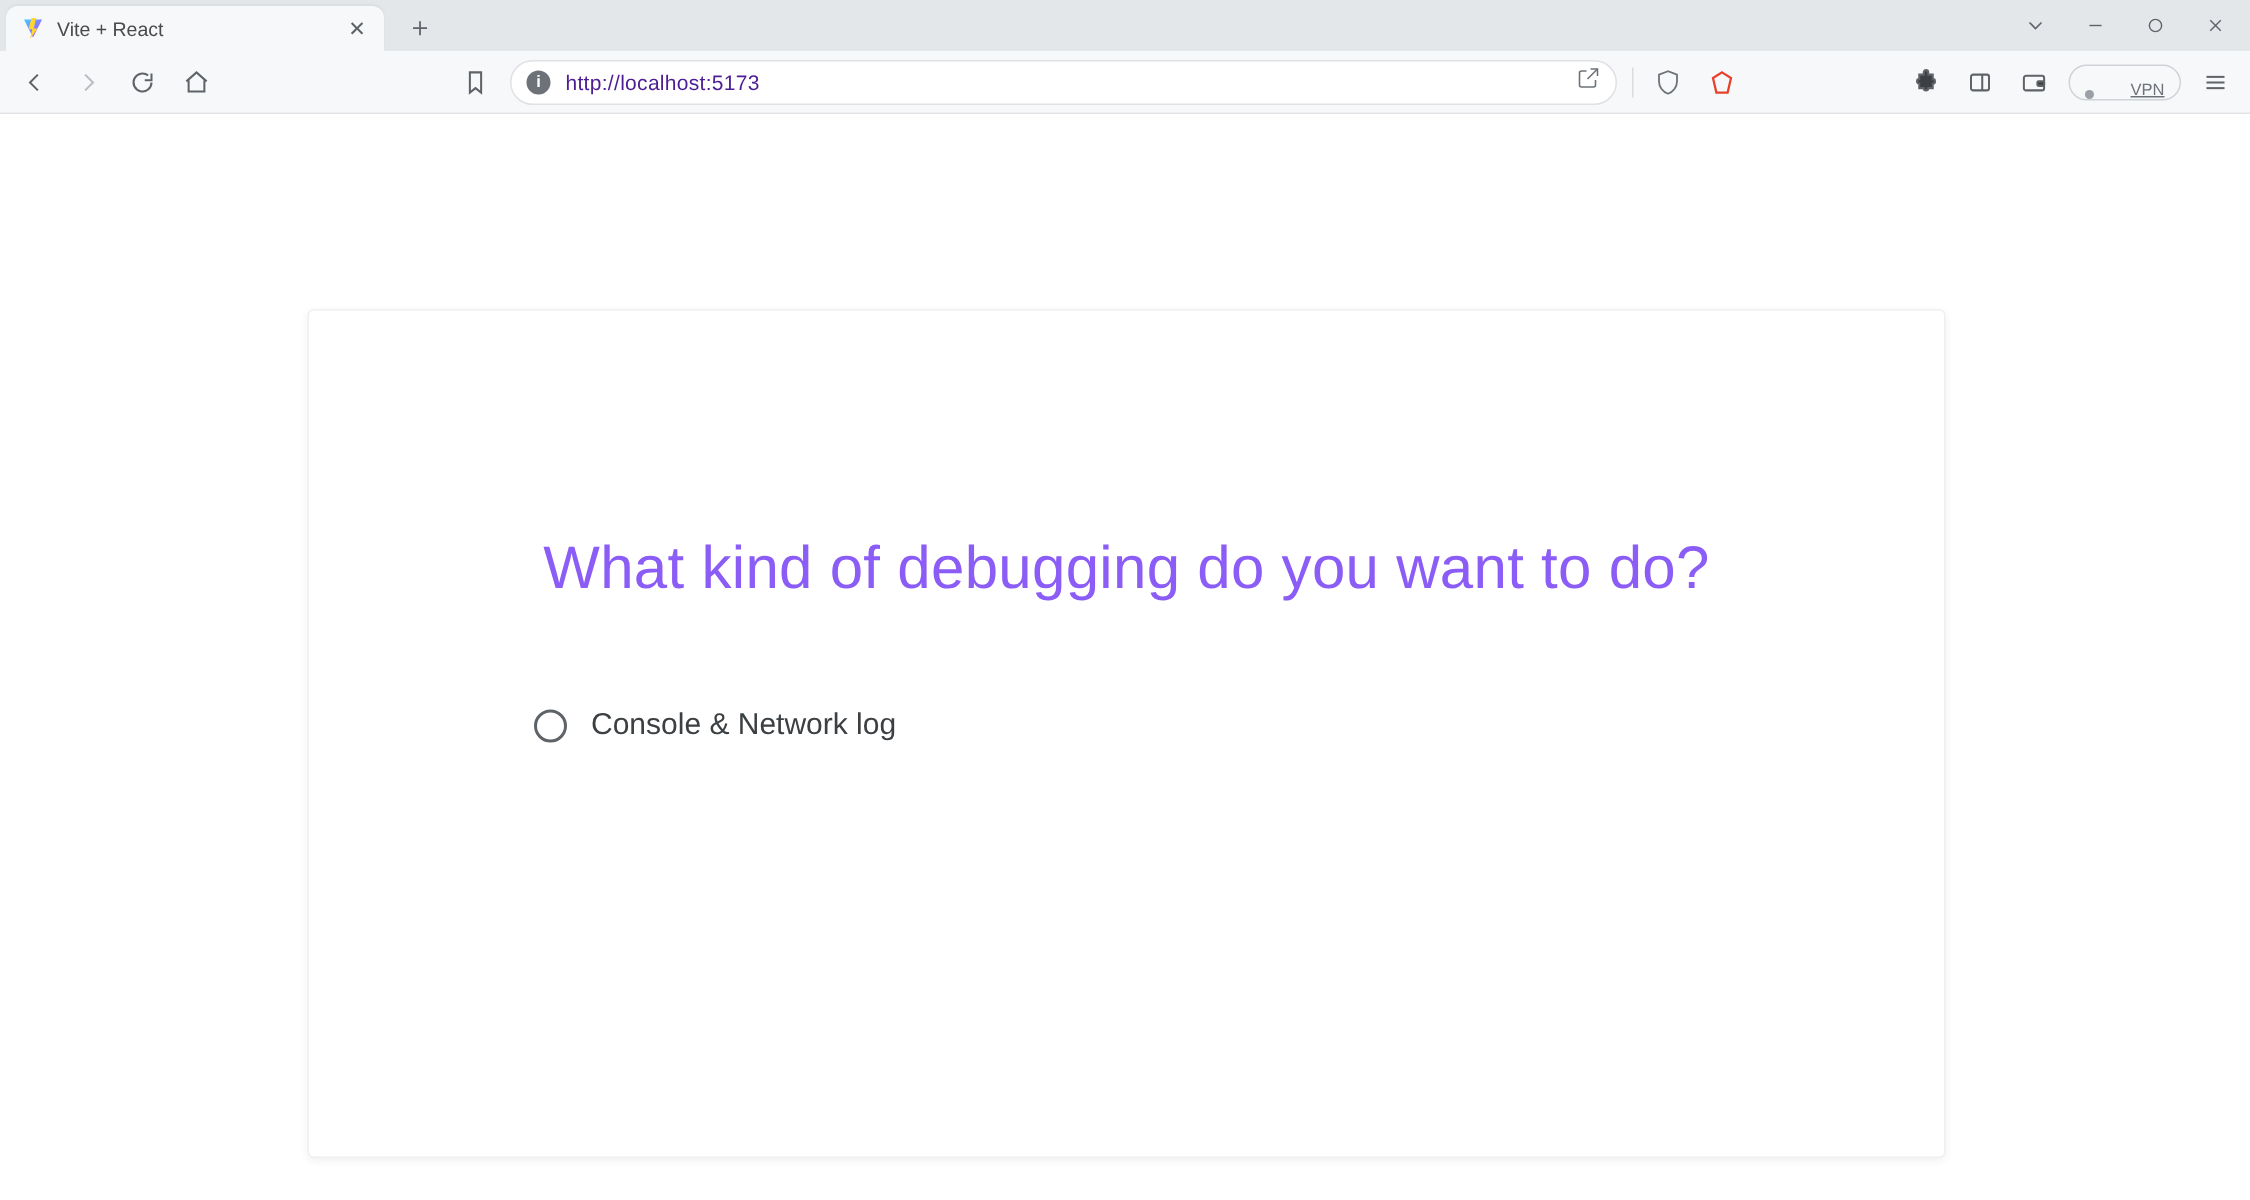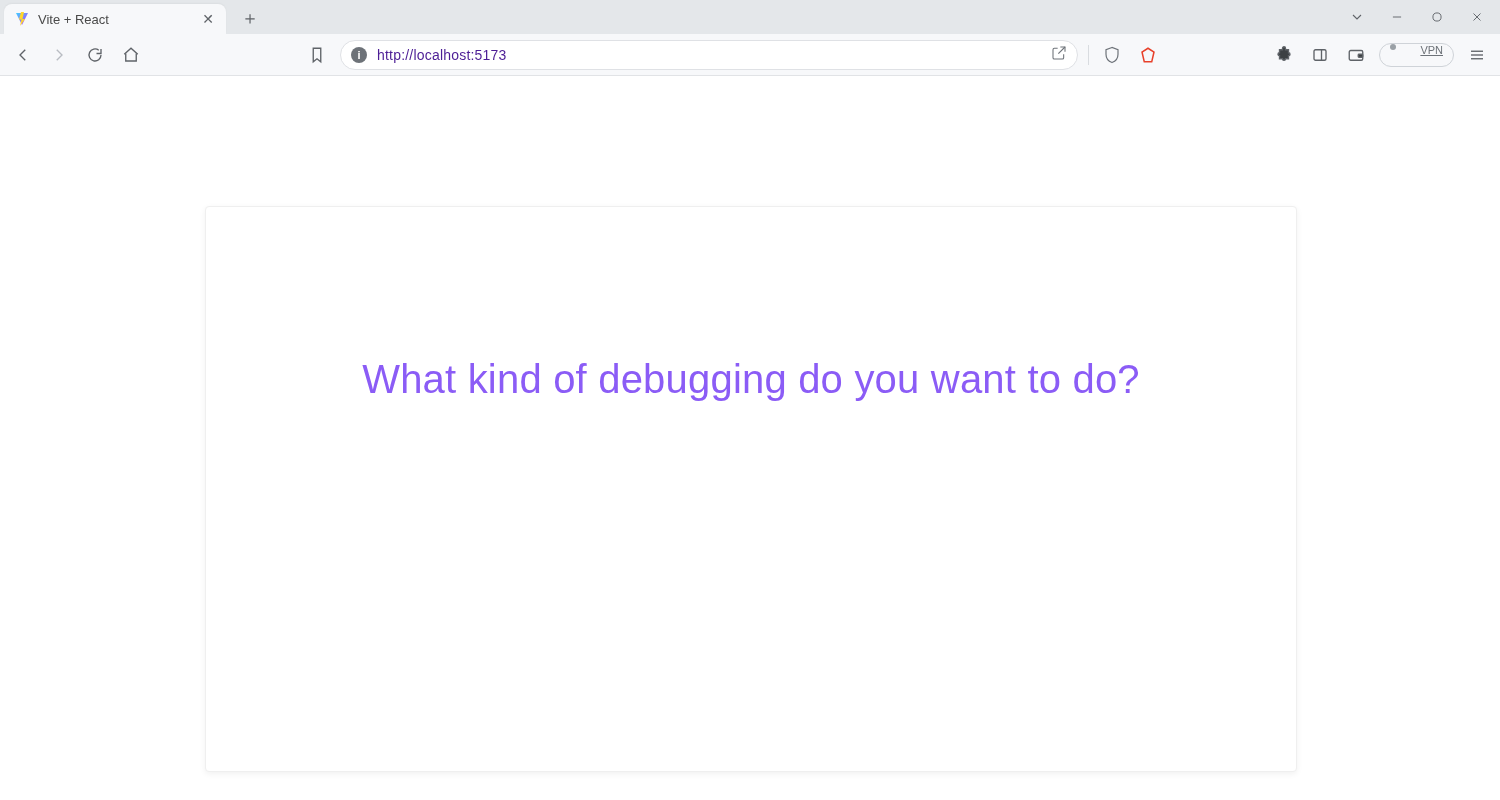--- a/index.html
+++ b/index.html
@@ -4,21 +4,21 @@
 <style>
   * { box-sizing: border-box; margin: 0; padding: 0; }
   html, body { width: 1500px; height: 800px; font-family: "Segoe UI", Arial, sans-serif; background:#fff; overflow:hidden;}
   
   .chrome { width:100%; }
   .tabstrip {
     height:34px; background:#e4e7ea; display:flex; align-items:flex-end;
     padding-left:4px; position:relative;
   }
   .tab {
-    height:30px; width:222px; background:#f7f8fa;
+    height:30px; width:252px; background:#f7f8fa;
     border-top-left-radius:8px; border-top-right-radius:8px;
     display:flex; align-items:center; padding:0 10px 0 10px;
     font-size:13px; color:#3a3a3a; position:relative;
     box-shadow: 0 -1px 2px rgba(0,0,0,0.04);
   }
   .tab .favicon { width:16px; height:16px; margin-right:8px; display:flex; align-items:center; justify-content:center;}
   .tab .favicon svg { width:16px; height:16px; }
   .tab .title { flex:1; white-space:nowrap; overflow:hidden; text-overflow:ellipsis; color:#4a4a4a;}
   .tab .close {
     width:16px; height:16px; display:flex; align-items:center; justify-content:center;
@@ -53,21 +53,21 @@
   }
   .addr .site-ico { width:16px; height:16px; border-radius:50%; background:#6d7278; color:#fff; font-size:11px; font-weight:bold; display:flex; align-items:center; justify-content:center;}
   .addr .url { flex:1; font-size:14px; color:#4c1d95; letter-spacing:0.2px;}
   .addr .share svg{ width:16px; height:16px; stroke:#6d7278; fill:none; stroke-width:1.6;}
   .toolbar .sep { width:1px; height:20px; background:#d9dce0; }
   .brave-shield svg { width:18px; height:18px; }
   .brave-mark svg { width:18px; height:18px; }
   .ext svg, .panel svg, .wallet svg, .menu svg { width:18px; height:18px; stroke:#3c4043; fill:#3c4043;}
   .vpn-pill {
     height:24px; border:1px solid #cfd3d8; border-radius:12px; padding:0 10px;
-    display:flex; align-items:flex-start; gap:24px; font-size:11px; color:#6d7278; cursor:pointer;text-decoration:underline;
+    display:flex; align-items:flex-end; gap:24px; font-size:11px; color:#6d7278; cursor:pointer;text-decoration:underline;
   }
   .vpn-pill .dot{ width:6px; height:6px; border-radius:50%; background:#9aa0a6;}
   
   .viewport { width:100%; height:calc(800px - 34px - 42px); background:#fff; position:relative;}
   .card {
     position:absolute; left:205px; right:203px; top:130px; bottom:28px;
     background:#fff; border:1px solid #efefef; border-radius:4px;
     box-shadow:0 2px 6px rgba(0,0,0,0.06);
     padding:150px 150px 40px 150px;
   }
@@ -219,15 +219,19 @@
           <line x1="4" y1="17" x2="20" y2="17"></line>
         </svg>
     </span>
   </div>
 </div>
 
 <div class="viewport">
   <div class="card">
     <h1 class="question">What kind of debugging do you want to do?</h1>
     <div class="options">
+      <label class="option">
+        <span class="radio"></span>
+        <span class="opt-label">Console &amp; Network log</span>
+      </label>
     </div>
   </div>
 </div>
 
 </body></html>

